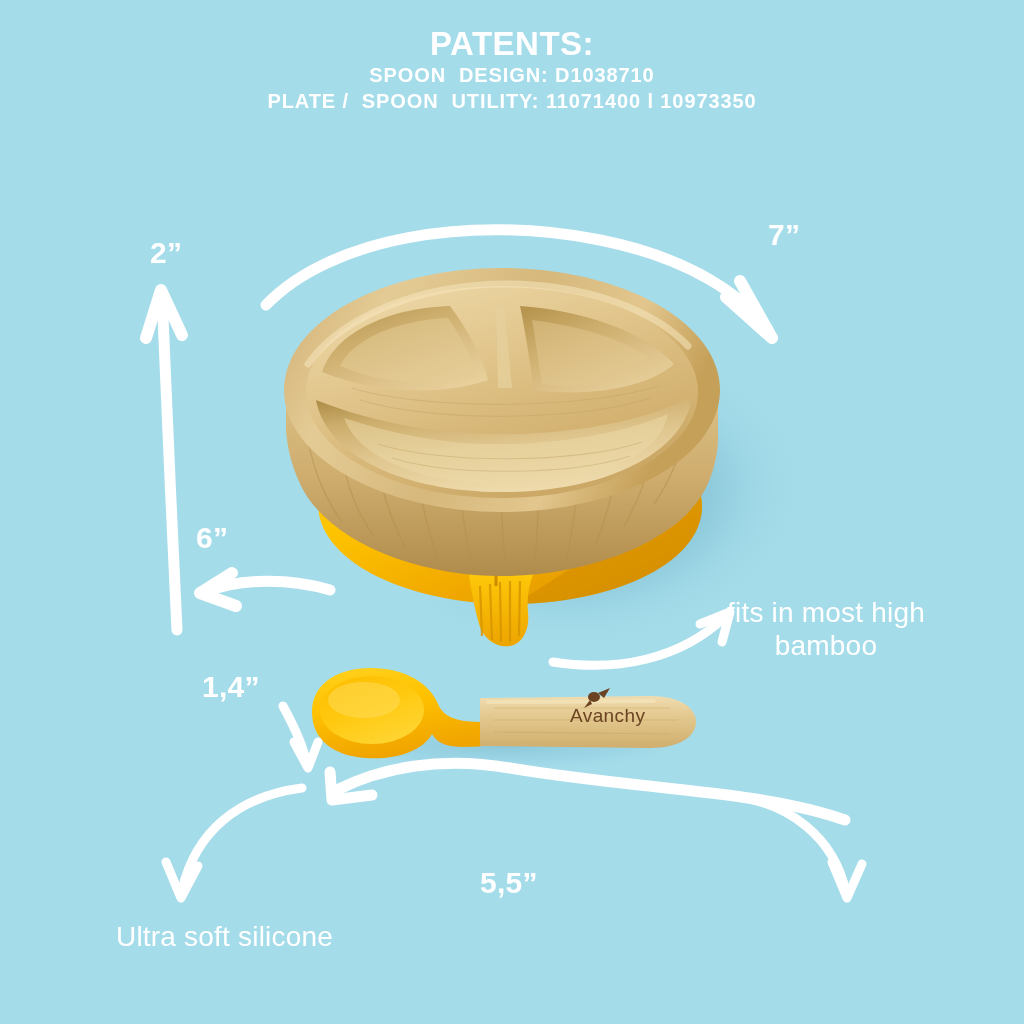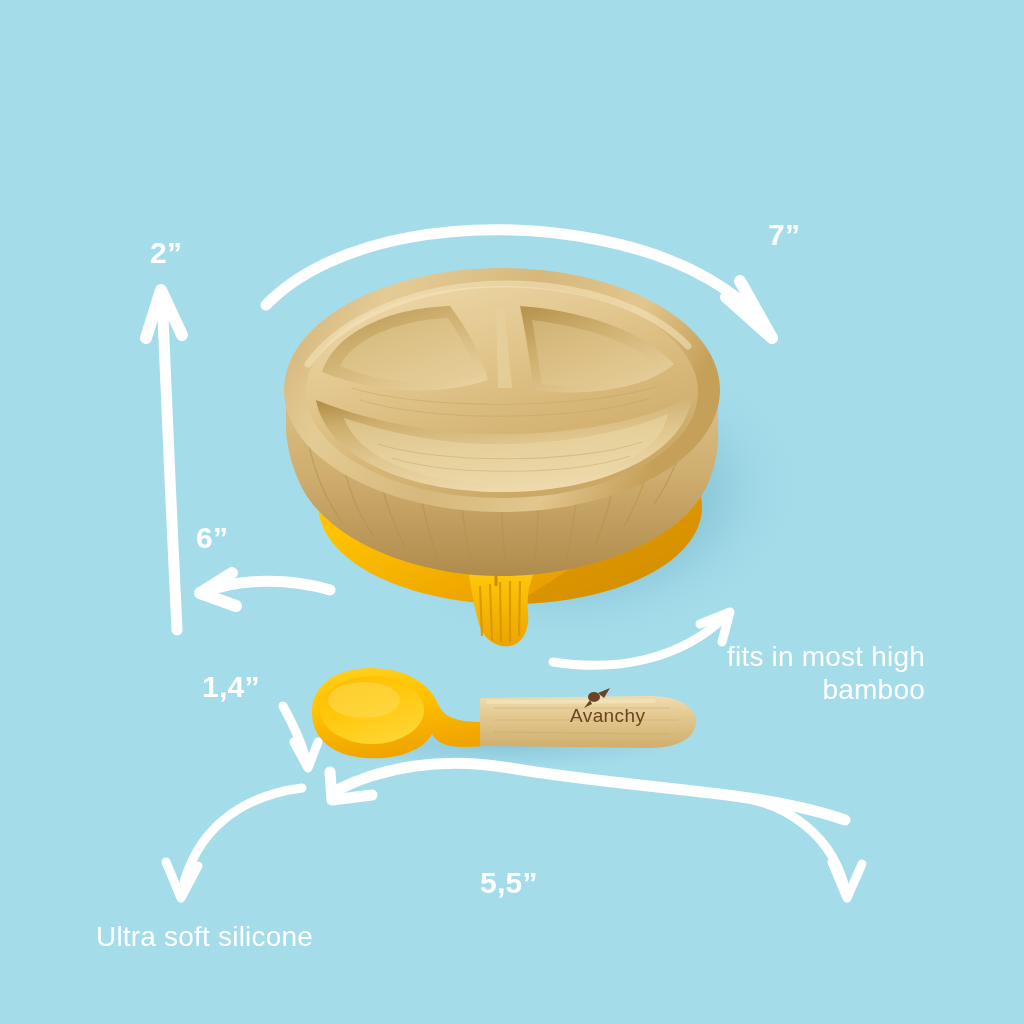--- a/index.html
+++ b/index.html
@@ -65,22 +65,22 @@
   .feature-label.center {
     text-align: center;
   }
 
   
   #label-2in      { left: 150px; top: 236px; }
   #label-7in      { left: 768px; top: 218px; }
   #label-6in      { left: 196px; top: 521px; }
   #label-14in     { left: 202px; top: 670px; }
   #label-55in     { left: 480px; top: 866px; }
-  #label-fits     { left: 727px; top: 596px; text-align: right; margin-top: 44px; }
-  #label-silicone { left: 96px; top: 920px; text-align: right; }
+  #label-fits     { left: 727px; top: 596px; text-align: center; }
+  #label-silicone { left: 116px; top: 920px; text-align: right; }
   #label-bamboo   { left: 707px; top: 920px; }
 
   
   .layer {
     position: absolute;
     left: 0;
     top: 0;
     width: 1024px;
     height: 1024px;
   }
@@ -89,20 +89,25 @@
   
   .product { position: absolute; }
   #plate-group { left: 282px; top: 268px; width: 440px; height: 400px; }
   #spoon-group { left: 298px; top: 660px; width: 410px; height: 112px; }
 </style>
 </head>
 <body style="background: rgb(165, 220, 234);">
 
 <div id="infographic">
 
+  <div class="patents-block">
+    <div class="patents-title">PATENTS:</div>
+    <div class="patents-line">SPOON  DESIGN: D1038710</div>
+    <div class="patents-line">PLATE /  SPOON  UTILITY: 11071400 l 10973350</div>
+  </div>
 
   <svg class="layer" viewBox="0 0 1024 1024" xmlns="http://www.w3.org/2000/svg">
     <defs>
       <radialGradient id="plateShadowGrad" cx="50%" cy="50%" r="50%">
         <stop offset="0%" stop-color="#6fb4c9" stop-opacity="0.78"></stop>
         <stop offset="55%" stop-color="#7cbcd0" stop-opacity="0.55"></stop>
         <stop offset="100%" stop-color="#a5dcea" stop-opacity="0"></stop>
       </radialGradient>
       <radialGradient id="spoonShadowGrad" cx="50%" cy="50%" r="50%">
         <stop offset="0%" stop-color="#78b9cd" stop-opacity="0.6"></stop>

